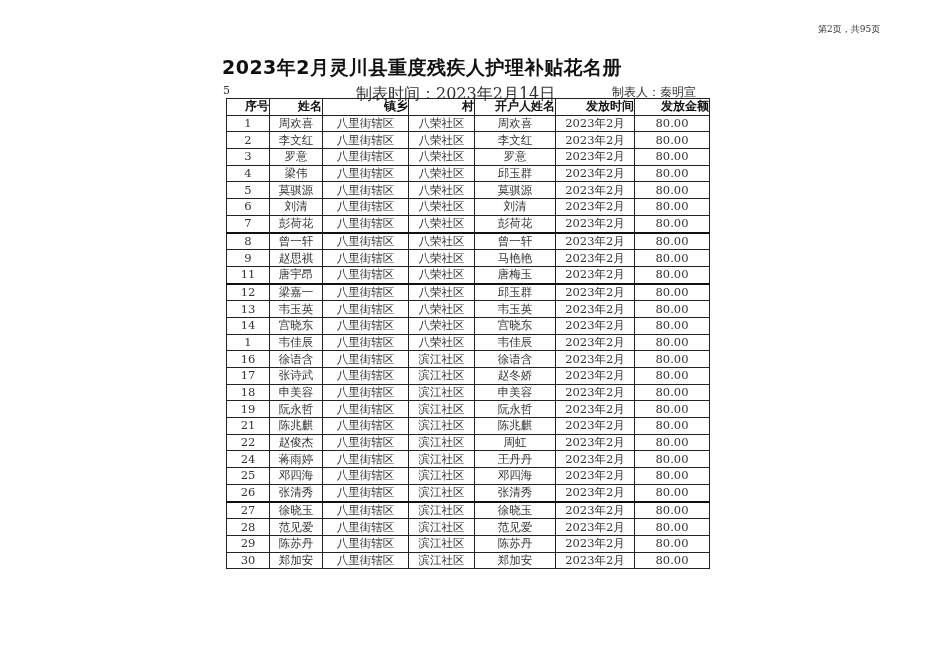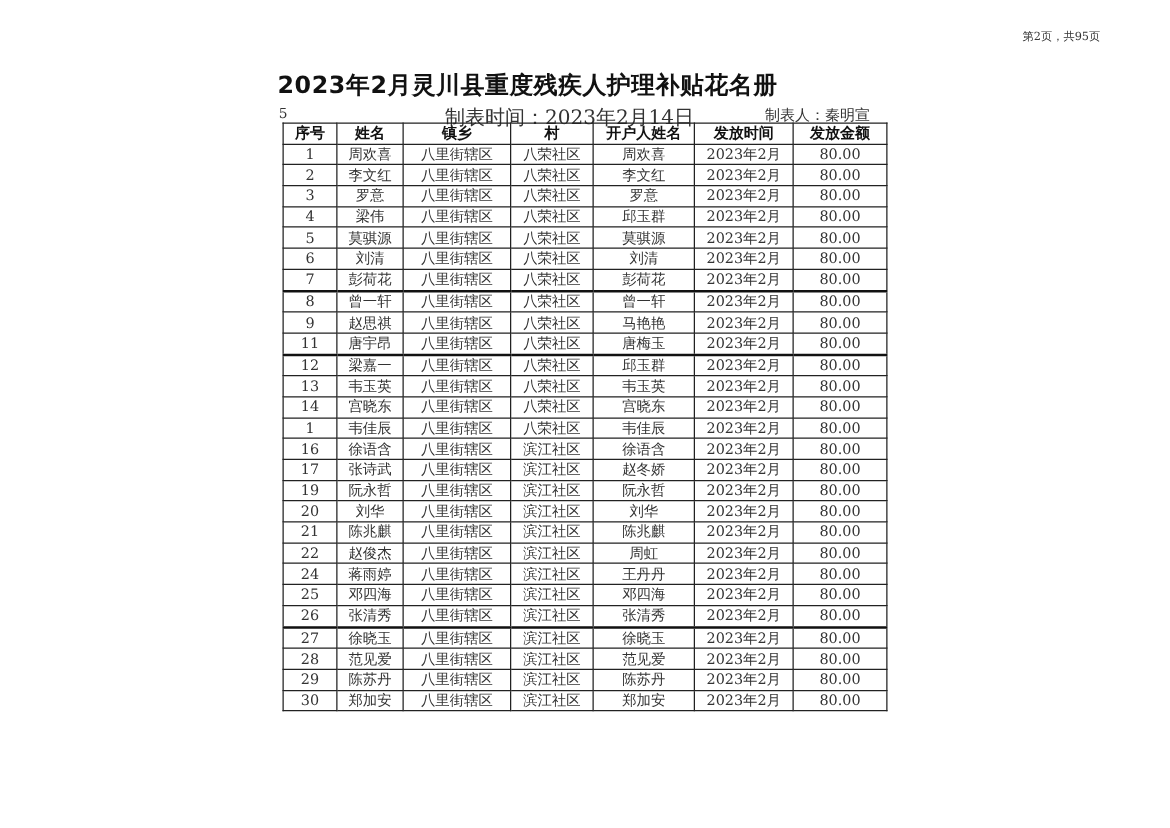--- a/index.html
+++ b/index.html
@@ -7,21 +7,21 @@
          font-family:"DejaVu Serif","Liberation Serif",serif; color:#111; }
   .page-num { position:absolute; left:818px; top:23px; font-size:9px; color:#333; }
   .title { position:absolute; left:0; width:844px; top:55px; text-align:center;
            font-family:"DejaVu Sans","Liberation Sans",sans-serif; font-weight:bold; font-size:19px; letter-spacing:0.5px; }
   .partial { position:absolute; left:223px; top:84px; font-size:11px; color:#333; }
   .made-time { position:absolute; left:356px; top:84px; font-size:16px; color:#333; }
   .made-by { position:absolute; left:612px; top:84px; font-size:12px; color:#333;text-align:center; }
   table { position:absolute; left:226px; top:98px; border-collapse:collapse; table-layout:fixed; }
   td, th { border:1px solid #222; height:15.7px; padding:0; text-align:center; font-size:11.5px;
            line-height:15px; white-space:nowrap; overflow:hidden; }
-  th { font-family:"DejaVu Sans","Liberation Sans",sans-serif; font-weight:bold; font-size:12px; color:#111; }
+  th { font-family:"DejaVu Sans","Liberation Sans",sans-serif; font-weight:bold; font-size:12px; color:#111;text-align:right; }
   td { color:#333; font-weight:normal; }
   tr.thick td { border-top:2px solid #111; }
 </style>
 </head>
 <body>
 
 <div class="page-num">第2页，共95页</div>
 <div class="title">2023年2月灵川县重度残疾人护理补贴花名册</div>
 <div class="partial">5</div>
 <div class="made-time">制表时间：2023年2月14日</div>
@@ -187,34 +187,34 @@
       <tr>
         <td>17</td>
         <td>张诗武</td>
         <td>八里街辖区</td>
         <td>滨江社区</td>
         <td>赵冬娇</td>
         <td>2023年2月</td>
         <td>80.00</td>
       </tr>
       <tr>
+        <td>18</td>
+        <td>申美容</td>
+        <td>八里街辖区</td>
+        <td>滨江社区</td>
+        <td>申美容</td>
+        <td>2023年2月</td>
+        <td>80.00</td>
+      </tr>
+      <tr>
         <td>19</td>
         <td>阮永哲</td>
         <td>八里街辖区</td>
         <td>滨江社区</td>
         <td>阮永哲</td>
-        <td>2023年2月</td>
-        <td>80.00</td>
-      </tr>
-      <tr>
-        <td>20</td>
-        <td>刘华</td>
-        <td>八里街辖区</td>
-        <td>滨江社区</td>
-        <td>刘华</td>
         <td>2023年2月</td>
         <td>80.00</td>
       </tr>
       <tr>
         <td>21</td>
         <td>陈兆麒</td>
         <td>八里街辖区</td>
         <td>滨江社区</td>
         <td>陈兆麒</td>
         <td>2023年2月</td>

